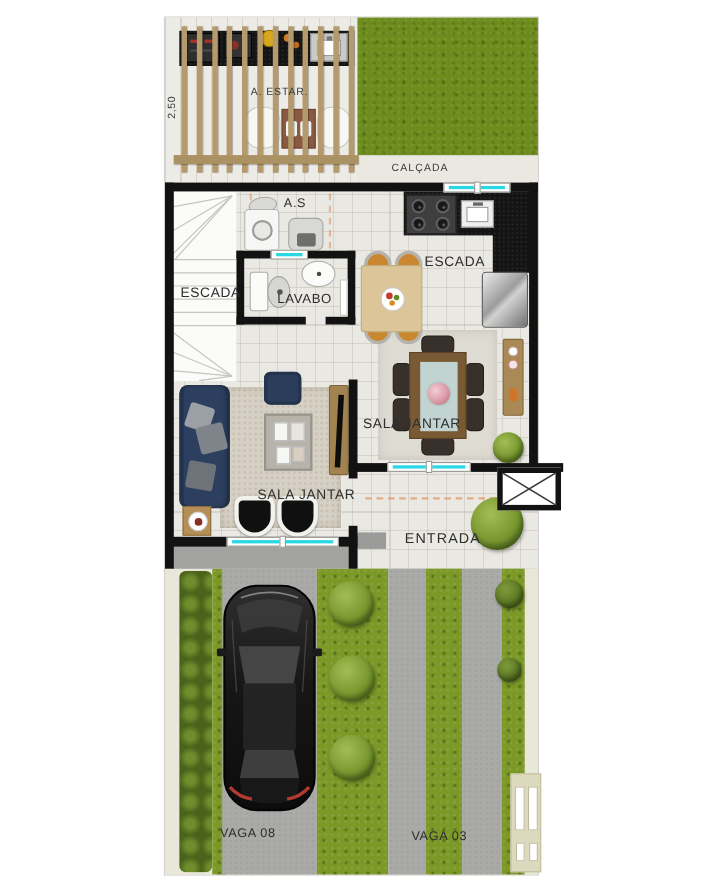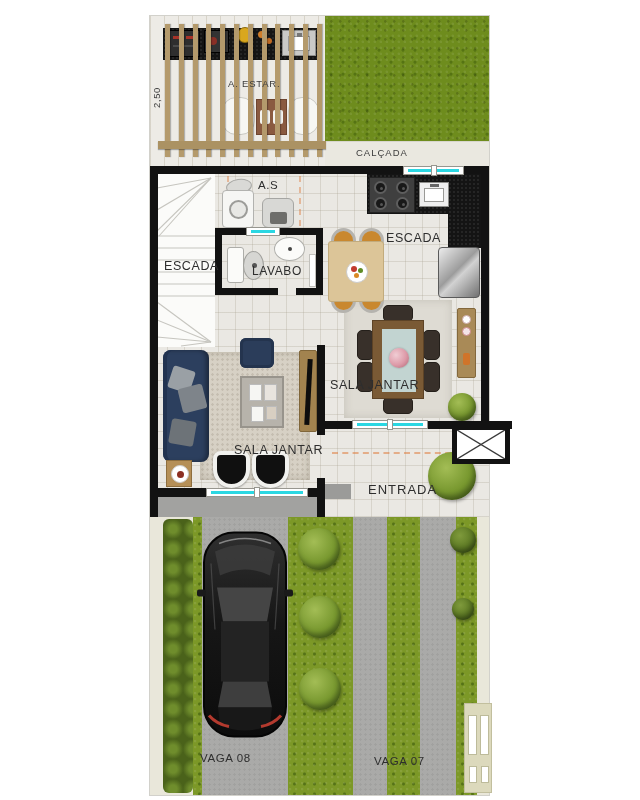--- a/index.html
+++ b/index.html
@@ -333,15 +333,15 @@
   <div class="lbl small" style="left:228px;top:78px;letter-spacing:.8px;">A. ESTAR.</div>
   <div class="lbl small" style="left:356px;top:147px;letter-spacing:1px;">CALÇADA</div>
   <div class="lbl" style="left:258px;top:179px;font-size:11.5px;">A.S</div>
   <div class="lbl" style="left:164px;top:259px;">ESCADA</div>
   <div class="lbl" style="left:252px;top:264px;font-size:12px;">LAVABO</div>
   <div class="lbl" style="left:386px;top:231px;">ESCADA</div>
   <div class="lbl" style="left:330px;top:378px;">SALA JANTAR</div>
   <div class="lbl" style="left:234px;top:443px;">SALA JANTAR</div>
   <div class="lbl" style="left:368px;top:482px;font-size:13px;letter-spacing:1px;">ENTRADA</div>
   <div class="lbl" style="left:200px;top:752px;font-size:11.5px;">VAGA 08</div>
-  <div class="lbl" style="left:374px;top:755px;font-size:11.5px;">VAGA 07</div>
+  <div class="lbl" style="left:374px;top:755px;font-size:11.5px;">VAGA 03</div>
 
 </div>
 
 </body></html>

